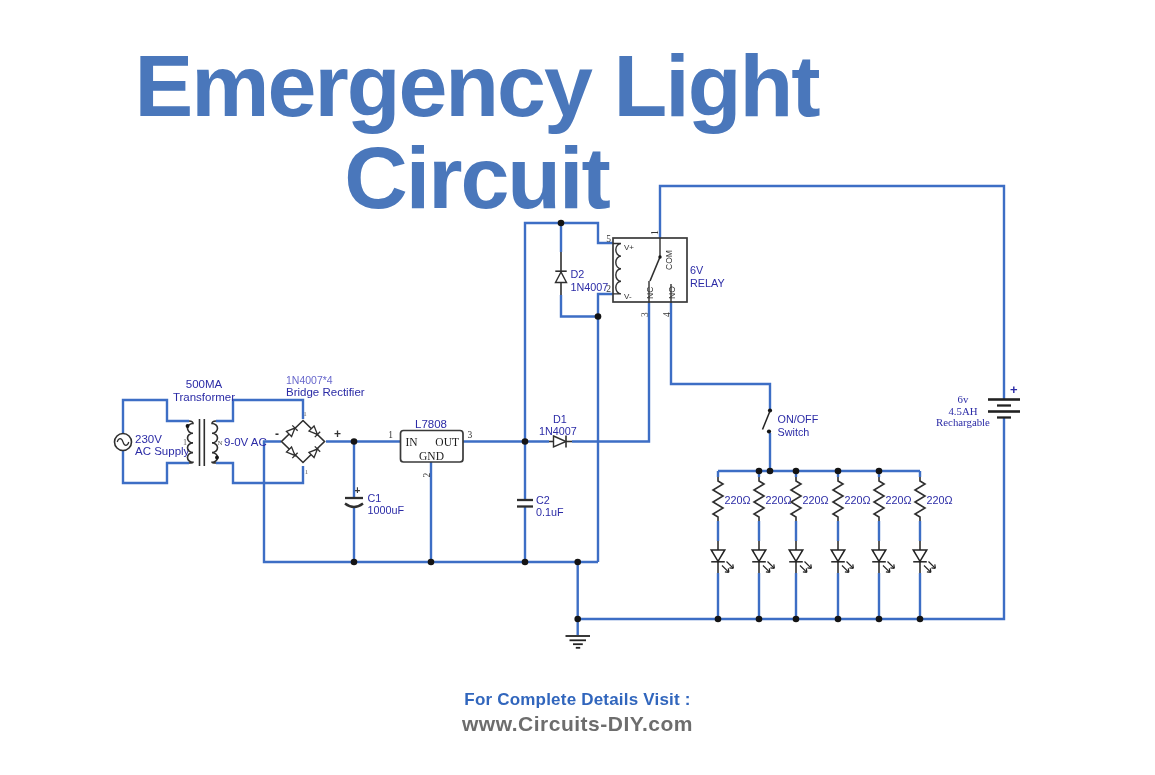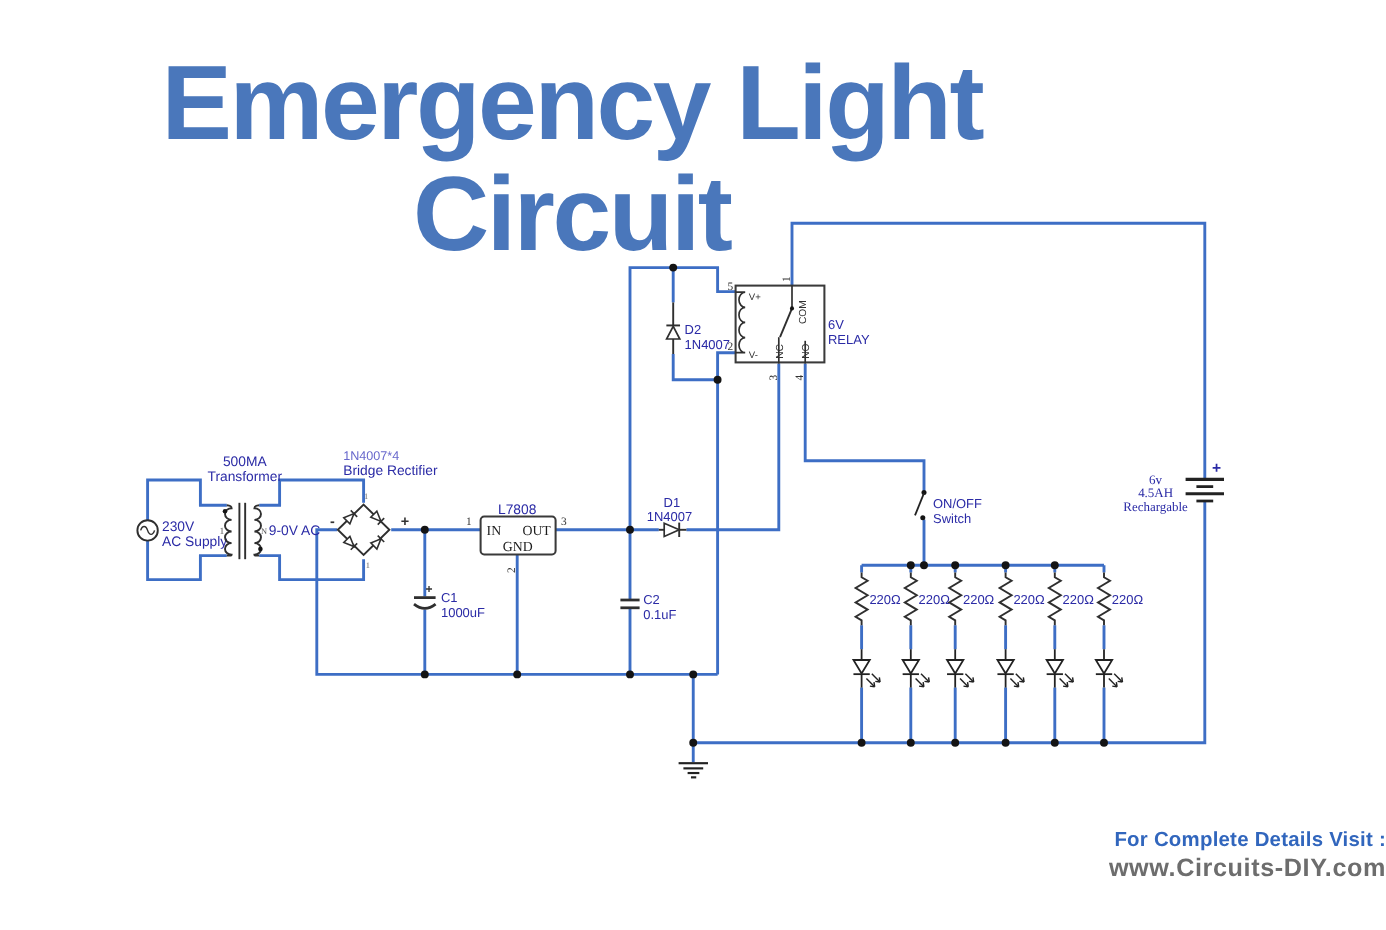--- a/index.html
+++ b/index.html
@@ -22,21 +22,21 @@
   .lbl-s{fill:var(--label);font-size:10.8px;}
   .lbl-lite{fill:var(--label-lite);font-size:10.5px;}
   .inbox{font-family:"Liberation Serif",serif;font-size:11.5px;fill:#1c1c1c;}
   .pin{font-family:"Liberation Serif",serif;font-size:9.5px;fill:#333;}
   .tiny{font-family:"Liberation Serif",serif;font-size:7px;fill:#555;}
   .pm{fill:#333;font-size:12px;font-weight:700;}
   .rtext{font-size:8.5px;fill:#333;}
   .vtext{font-size:8px;fill:#333;}
   .batlbl{font-family:"Liberation Serif",serif;fill:var(--label);font-size:10.8px;}
   .batplus{fill:var(--label);font-size:13px;font-weight:700;}
-  #footer{position:absolute;left:0;width:1155px;top:690px;text-align:right;}
+  #footer{position:absolute;left:0;width:1155px;top:690px;text-align:center;}
   #footer-visit{font-size:17px;font-weight:700;color:var(--footer-heading);letter-spacing:.2px;}
   #footer-site{font-size:21px;font-weight:700;color:var(--footer-site);letter-spacing:.5px;margin-top:2px;}
 </style>
 </head>
 <body>
 
 <div id="page">
 
   <div id="main-title">Emergency Light Circuit</div>
 

